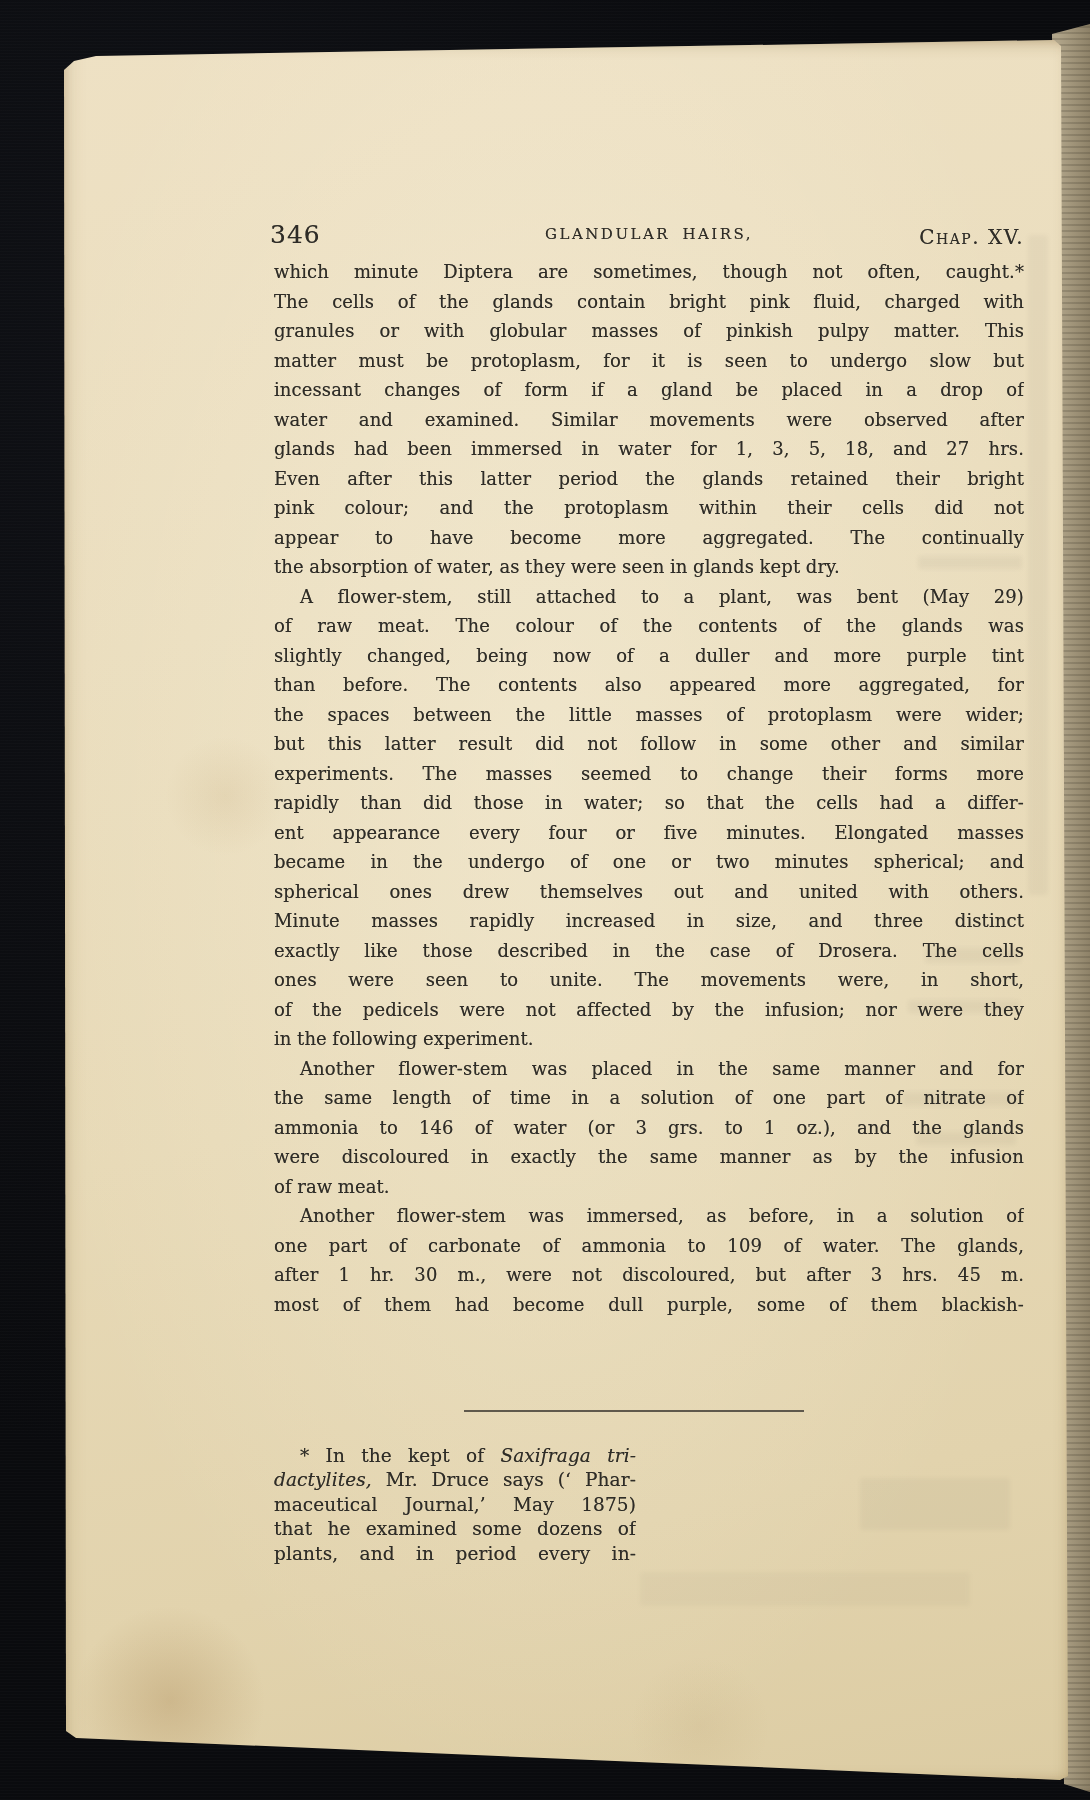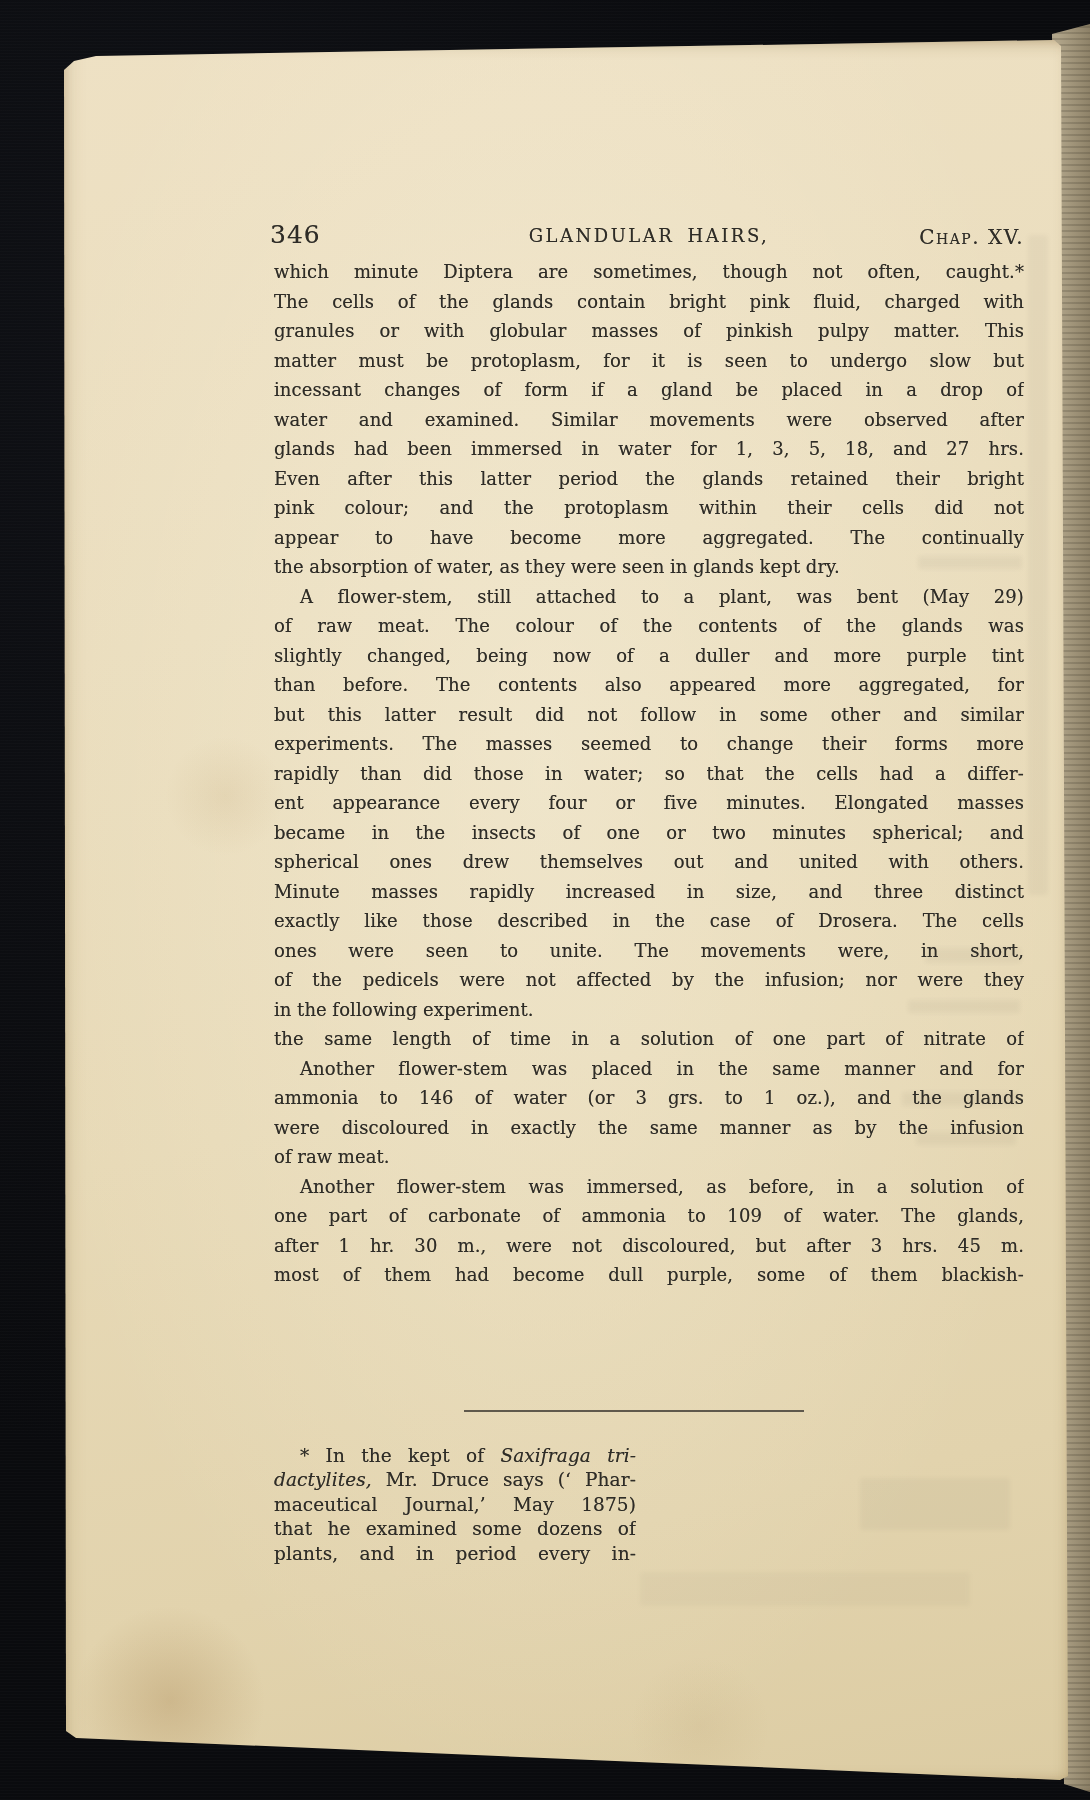--- a/index.html
+++ b/index.html
@@ -47,21 +47,21 @@
   .g6 { left:1028px; top:235px; width:20px;  height:660px; opacity:0.05; }
   .g7 { left:860px; top:1478px; width:150px; height:52px; opacity:0.05; }
   .g8 { left:640px; top:1572px; width:330px; height:34px; opacity:0.04; }
 
   .content { position:absolute; inset:0; z-index:4; color:#2e2c27; }
   .ink { text-shadow:0 0 0.6px rgba(46,44,39,0.55); }
 
   .header { position:absolute; left:274px; top:222px; width:750px; height:32px; }
   .pagenum { position:absolute; left:-4px; top:-2px; font-size:25px; letter-spacing:1px; }
   .runhead { position:absolute; left:0; right:0; top:3px; text-align:center;
-             font-size:18px; letter-spacing:2.5px; word-spacing:5px; }
+             font-size:15px; letter-spacing:2.5px; word-spacing:5px; }
   .chap    { position:absolute; right:0; top:3px; font-size:20px;
              font-variant:small-caps; letter-spacing:1.5px; }
 
   .bodytext { position:absolute; left:274px; top:257px; width:750px;
               font-size:18px; line-height:29.5px; letter-spacing:0.1px; word-spacing:-0.3px; }
   .tline { text-align:justify; text-align-last:justify; height:29.5px; overflow:hidden; }
   .tline.endl { text-align-last:left; }
 
   .rule { position:absolute; left:464px; top:1410px; width:340px; height:2px;
           background:#47423a; opacity:0.85; }
@@ -110,35 +110,36 @@
           <div class="tline">Even after this latter period the glands retained their bright</div>
           <div class="tline">pink colour; and the protoplasm within their cells did not</div>
           <div class="tline">appear to have become more aggregated. The continually</div>
           <div class="tline endl">the absorption of water, as they were seen in glands kept dry.</div>
         </div>
       <div>
           <div class="tline" style="text-indent: 26px;">A flower-stem, still attached to a plant, was bent (May 29)</div>
           <div class="tline">of raw meat. The colour of the contents of the glands was</div>
           <div class="tline">slightly changed, being now of a duller and more purple tint</div>
           <div class="tline">than before. The contents also appeared more aggregated, for</div>
+          <div class="tline">the spaces between the little masses of protoplasm were wider;</div>
           <div class="tline">but this latter result did not follow in some other and similar</div>
           <div class="tline">experiments. The masses seemed to change their forms more</div>
           <div class="tline">rapidly than did those in water; so that the cells had a differ-</div>
           <div class="tline">ent appearance every four or five minutes. Elongated masses</div>
-          <div class="tline">became in the insects of one or two minutes spherical; and</div>
+          <div class="tline">became in the undergo of one or two minutes spherical; and</div>
           <div class="tline">spherical ones drew themselves out and united with others.</div>
           <div class="tline">Minute masses rapidly increased in size, and three distinct</div>
           <div class="tline">exactly like those described in the case of Drosera. The cells</div>
           <div class="tline">ones were seen to unite. The movements were, in short,</div>
           <div class="tline">of the pedicels were not affected by the infusion; nor were they</div>
           <div class="tline endl">in the following experiment.</div>
         </div>
       <div>
+          <div class="tline" style="text-indent: 26px;">Another flower-stem was placed in the same manner and for</div>
           <div class="tline">the same length of time in a solution of one part of nitrate of</div>
-          <div class="tline" style="text-indent: 26px;">Another flower-stem was placed in the same manner and for</div>
           <div class="tline">ammonia to 146 of water (or 3 grs. to 1 oz.), and the glands</div>
           <div class="tline">were discoloured in exactly the same manner as by the infusion</div>
           <div class="tline endl">of raw meat.</div>
         </div>
       <div>
           <div class="tline" style="text-indent: 26px;">Another flower-stem was immersed, as before, in a solution of</div>
           <div class="tline">one part of carbonate of ammonia to 109 of water. The glands,</div>
           <div class="tline">after 1 hr. 30 m., were not discoloured, but after 3 hrs. 45 m.</div>
           <div class="tline">most of them had become dull purple, some of them blackish-</div>
         </div>

